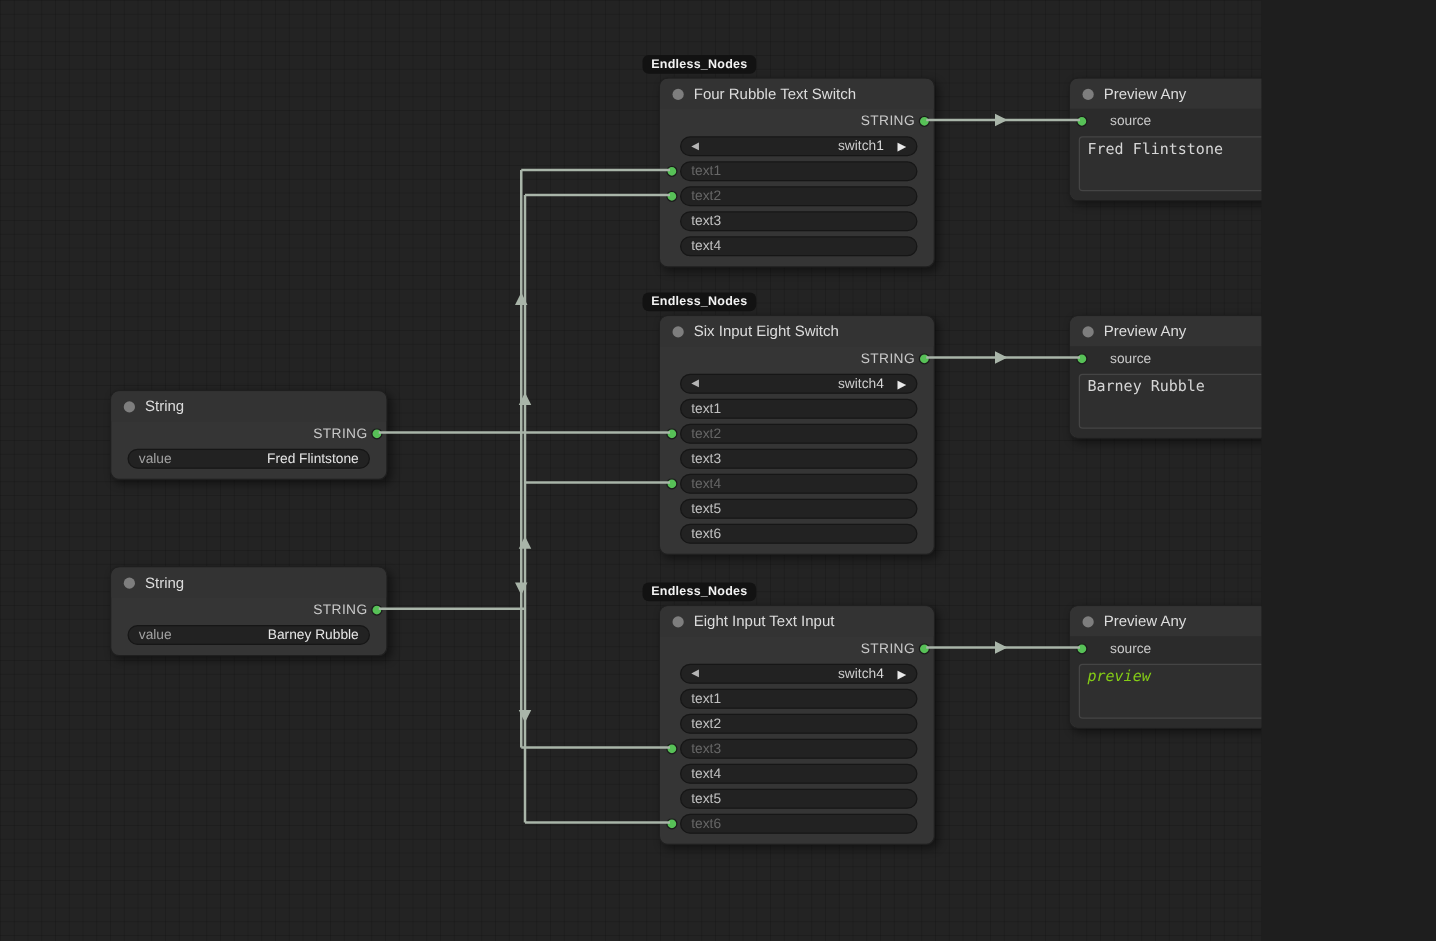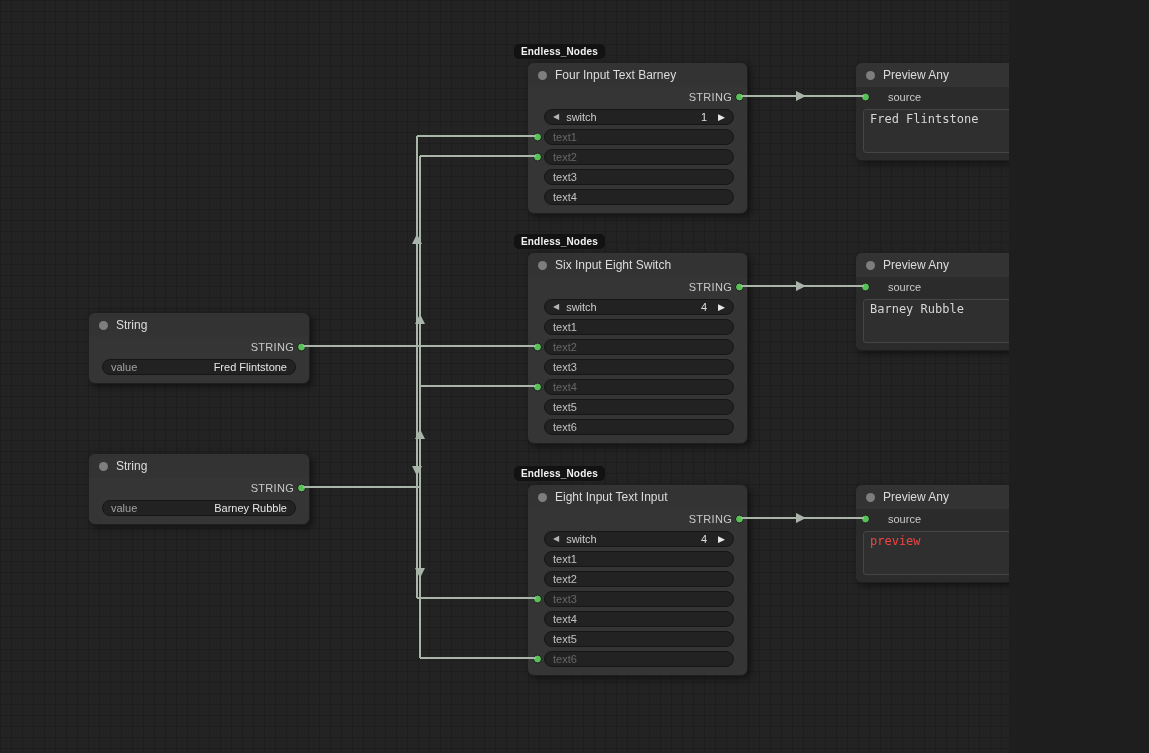--- a/index.html
+++ b/index.html
@@ -31,31 +31,31 @@
     flex:1;margin:0 13px 0 16px;height:16px;background:#222222;border:1px solid #161616;
     border-radius:9px;display:flex;align-items:center;font-size:11px;color:#c2c2c2;
     padding:0 8px;box-sizing:border-box;white-space:nowrap;overflow:hidden;
   }
   .kv .k{flex:1;color:#a2a2a2;}
   .kv .v{color:#e6e6e6;}
   .kv{margin:0 13px;}
   .pill.dim span{color:#676767;}
   .arrow{font-size:8px;color:#b5b5b5;line-height:1;}
   .arrow-r{font-size:9px;color:#e9e9e9;}
-  .combo-label{flex:1;margin-left:7px;color:#cdcdcd;}
+  .combo-label{flex:1;margin-left:7px;color:#cdcdcd;text-align:right;}
   .combo-value{margin-right:11px;color:#dedede;}
   .preview .node-content{background:#2b2b2b;border-radius:0 0 7px 7px;padding-bottom:7px;}
   .src-row{font-size:11px;color:#c9c9c9;}
   .src-label{margin-left:32px;}
   .preview-text{
     margin:2px 7px 0 7px;height:38px;background:#2f2f2f;border:1px solid #454545;border-radius:3px;
     font-family:"DejaVu Sans Mono", monospace;font-size:12px;color:#d6d6d6;padding:2px 6px;
     overflow:hidden;white-space:pre;
   }
-  .preview-text.placeholder{color:#ef4444;}
+  .preview-text.placeholder{color:#84cc16;font-style:italic;}
   .badge{
     position:absolute;right:404px;z-index:6;background:#121212;color:#f2f2f2;
     font-size:10px;font-weight:bold;padding:2px 7px;border-radius:5px;letter-spacing:.2px;
   }
   svg.links{position:absolute;left:0;top:0;z-index:5;pointer-events:none;}
   svg.links polyline{stroke:#a9b5a9;stroke-width:2;fill:none;}
   svg.links polygon{fill:#a9b5a9;}
 </style>
 </head>
 <body>
@@ -128,21 +128,21 @@
           <span class="k">value</span>
           <span class="v">Barney Rubble</span>
         </div>
       </div>
     </div>
   </div>
 
   <div class="node" style="left:527px;top:62px;width:221px;">
     <div class="node-title">
       <span class="title-dot"></span>
-      <span>Four Input Text Barney</span>
+      <span>Four Rubble Text Switch</span>
     </div>
     <div class="node-body">
       <div class="row out-row">
         <span>STRING</span>
         <span class="dot out-dot"></span>
       </div>
       <div class="row">
         <div class="pill">
           <span class="arrow">◀</span>
           <span class="combo-label">switch</span>

